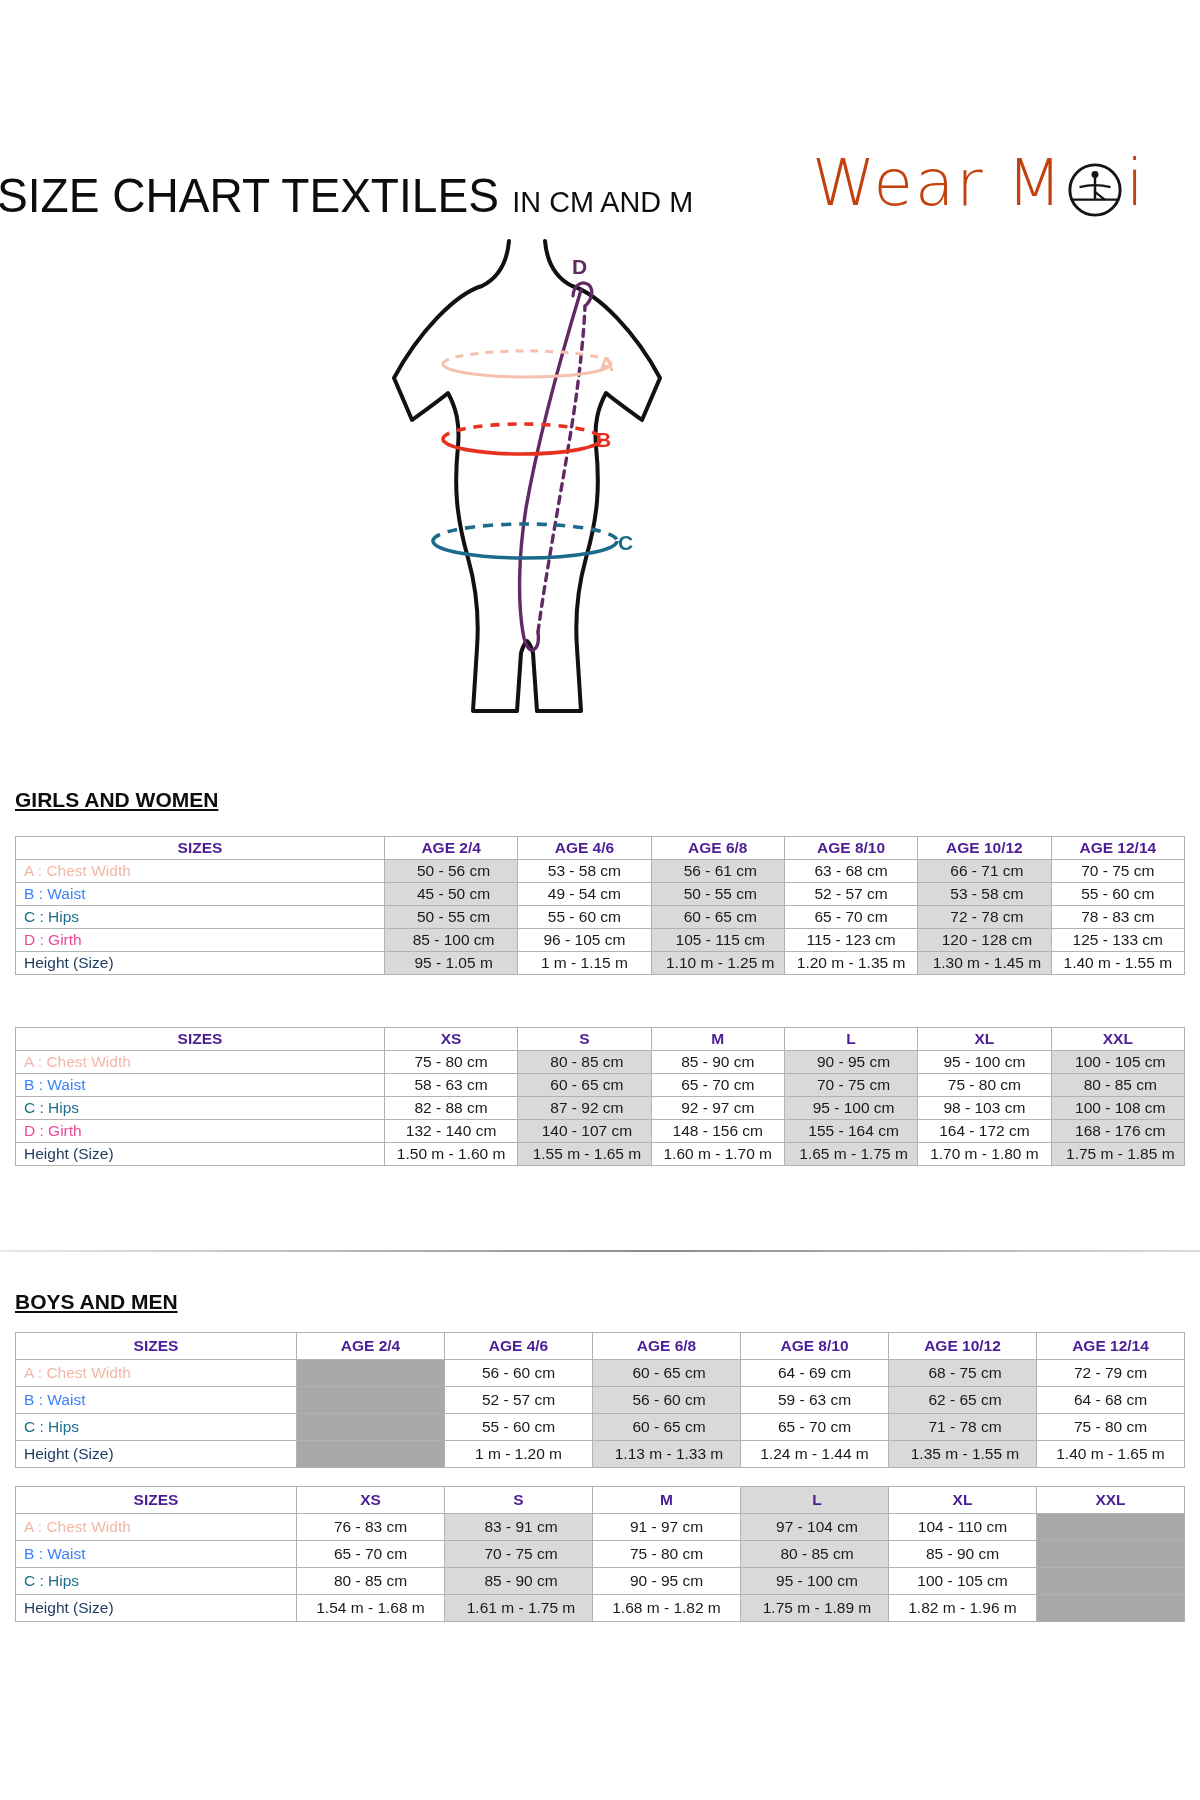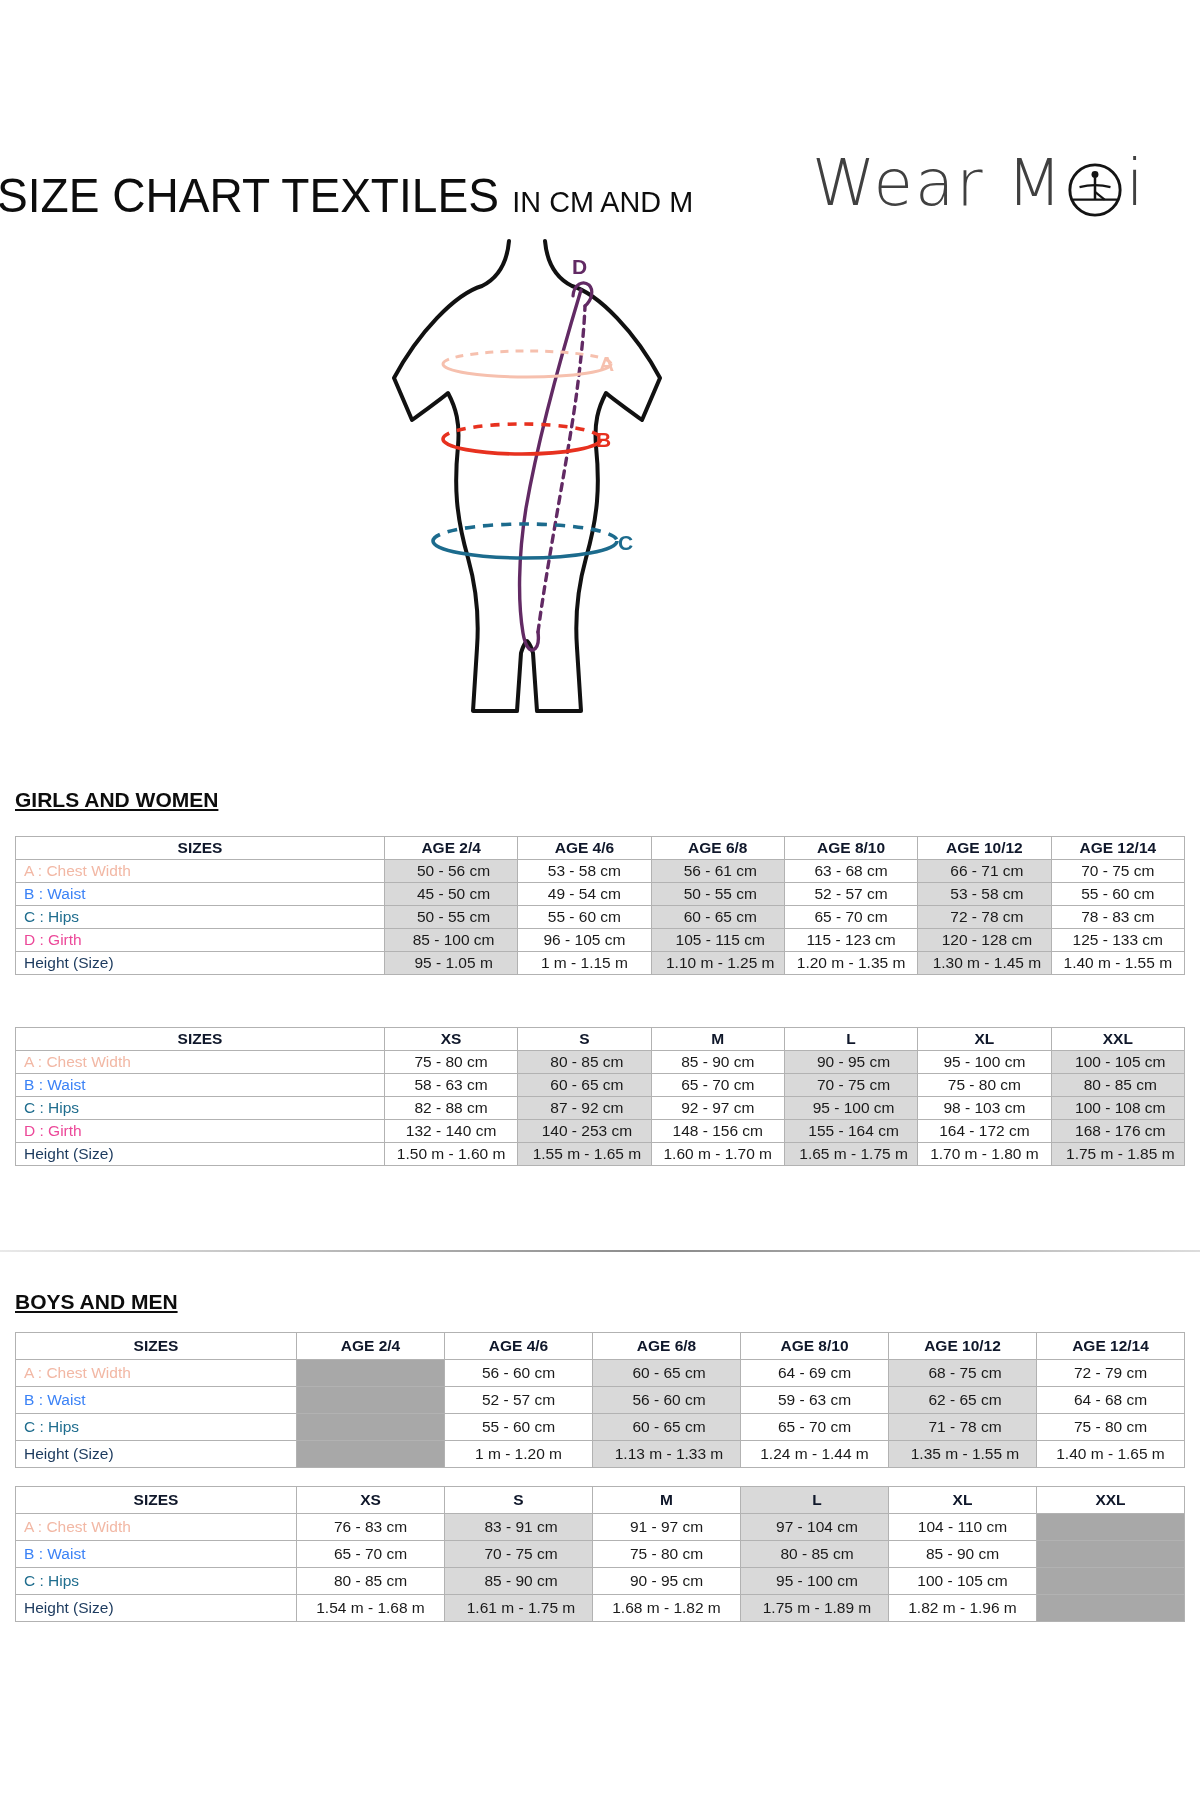--- a/index.html
+++ b/index.html
@@ -17,21 +17,21 @@
     white-space: nowrap;
     transform: scaleX(0.96); transform-origin: left bottom;
   }
   .title-main { font-size: 48px; font-weight: 400; color: #0d0d0d; letter-spacing: 0px; }
   .title-sub  { font-size: 30px; font-weight: 400; color: #0d0d0d; }
 
   .logo {
     position: absolute; left: 812px; top: 146px;
     display: flex; align-items: center; white-space: nowrap;
     font-family: "DejaVu Sans", sans-serif;
-    font-weight: 300; font-size: 64px; color: #404040;
+    font-weight: 300; font-size: 64px; color: #c2410c;
     letter-spacing: 2px;
   }
   .logo .dancer-o { margin: 14px 2px 0 2px; }
 
   
   .diagram { position: absolute; left: 380px; top: 228px; width: 300px; height: 500px; }
 
   
   .section-heading {
     position: absolute; left: 15px;
@@ -58,21 +58,21 @@
     padding: 0 2px; overflow: hidden; white-space: nowrap;
   }
   .wide-label  th, .wide-label  td { height: 22px; }
   .narrow-label th, .narrow-label td { height: 26px; }
 
   .wide-label  .col-label { width: 368px; }
   .wide-label  .col-data  { width: 133px; }
   .narrow-label .col-label { width: 281px; }
   .narrow-label .col-data  { width: 148px; }
 
-  .size-table th { font-weight: 700; color: #0f172a; background: #fff; text-align: center; }
+  .size-table th { font-weight: 700; color: #4c1d95; background: #fff; text-align: center; }
   .size-table td.lbl { text-align: left; padding-left: 8px; font-weight: 400; }
 
   .size-table .shaded  { background: #d9d9d9; padding-left: 7px; }
   .size-table .blocked { background: #a8a8a8; }
 
   .c-chest  { color: #f2b8a5; }
   .c-waist  { color: #3b82f6; margin-top: 44px; }
   .c-hips   { color: #1f6d8e; }
   .c-girth  { color: #ec4899; }
   .c-height { color: #1c3a5e; }
@@ -266,21 +266,21 @@
         <td>82 - 88 cm</td>
         <td class="shaded">87 - 92 cm</td>
         <td>92 - 97 cm</td>
         <td class="shaded">95 - 100 cm</td>
         <td>98 - 103 cm</td>
         <td class="shaded">100 - 108 cm</td>
       </tr>
       <tr>
         <td class="lbl c-girth">D : Girth</td>
         <td>132 - 140 cm</td>
-        <td class="shaded">140 - 253 cm</td>
+        <td class="shaded">140 - 107 cm</td>
         <td>148 - 156 cm</td>
         <td class="shaded">155 - 164 cm</td>
         <td>164 - 172 cm</td>
         <td class="shaded">168 - 176 cm</td>
       </tr>
       <tr>
         <td class="lbl c-height">Height (Size)</td>
         <td>1.50 m - 1.60 m</td>
         <td class="shaded">1.55 m - 1.65 m</td>
         <td>1.60 m - 1.70 m</td>

